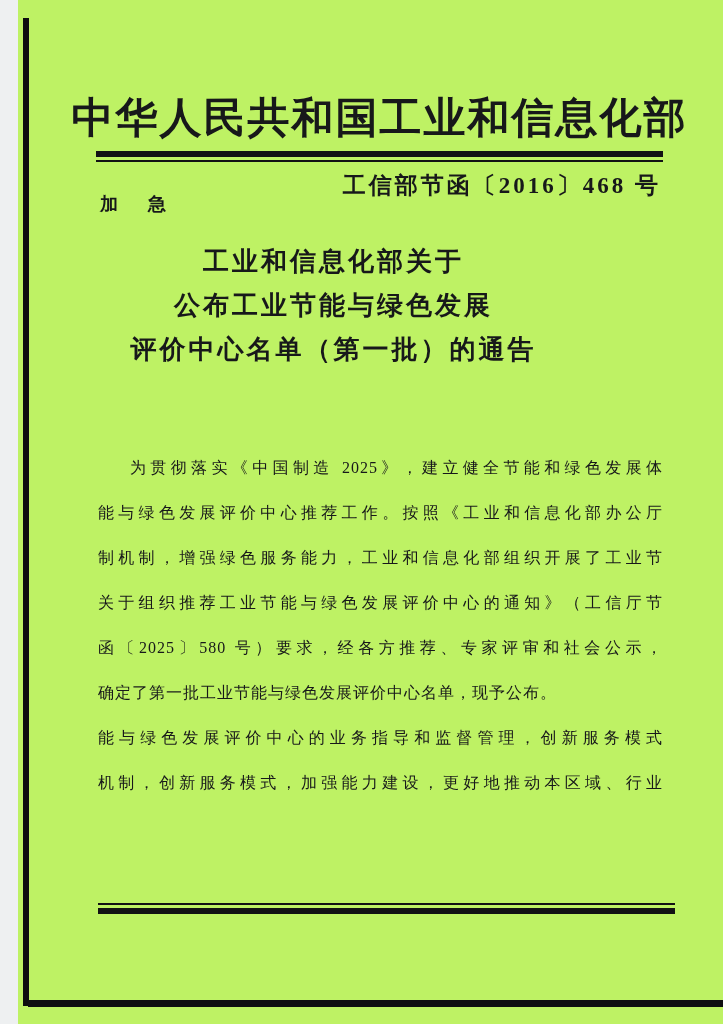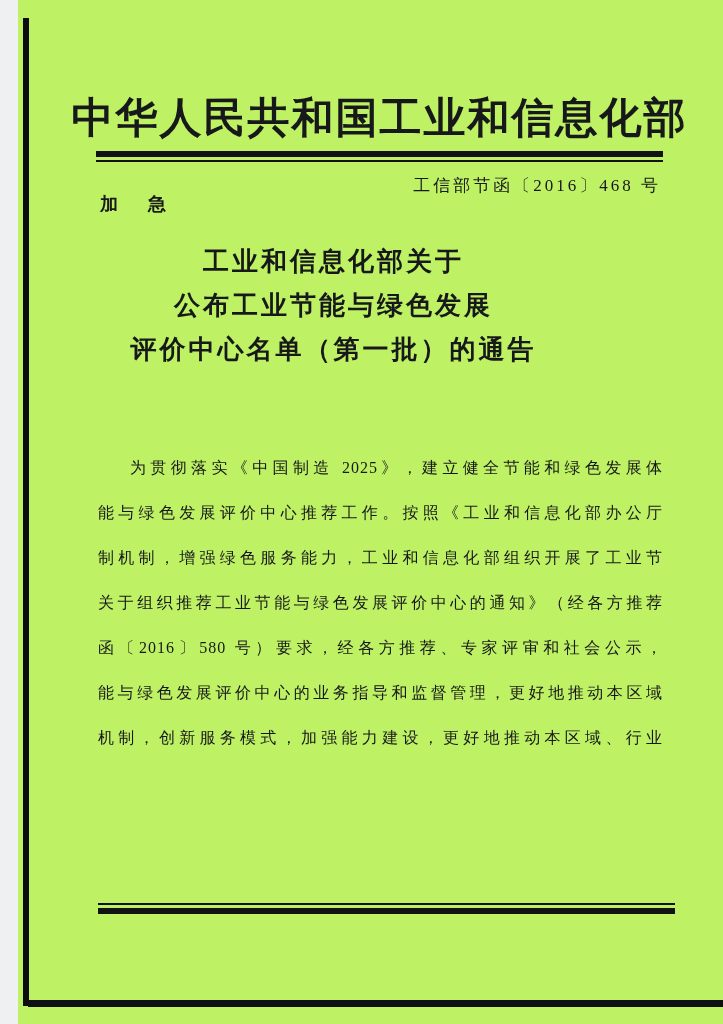--- a/index.html
+++ b/index.html
@@ -29,21 +29,21 @@
   }
   .header-rule { position: absolute; left: 78px; top: 151px; width: 567px; }
   .header-rule .thick { height: 6px; background: #121214; }
   .header-rule .thin  { height: 2px; background: #121214; margin-top: 3px; }
 
   .meta-row {
     position: absolute; left: 82px; top: 170px; width: 561px; height: 30px;
     display: flex; justify-content: space-between; align-items: center;
   }
   .urgency { font-size: 18px; font-weight: bold; letter-spacing: 6px; white-space: nowrap; margin-top: 38px; }
-  .doc-number { font-size: 17px; font-weight: normal; letter-spacing: 3px; white-space: nowrap; }
+  .doc-number { font-size: 23px; font-weight: bold; letter-spacing: 3px; white-space: nowrap; }
 
   .doc-title {
     position: absolute; top: 240px; left: 0; width: 631px;
     text-align: center; font-weight: bold;
     font-size: 26px; line-height: 44px; letter-spacing: 3px;
   }
   .doc-title .t-line { white-space: nowrap; }
 
   .body-text {
     position: absolute; top: 445px; left: 80px; width: 565px;
@@ -87,25 +87,26 @@
     <div class="t-line">工业和信息化部关于</div>
     <div class="t-line">公布工业节能与绿色发展</div>
     <div class="t-line">评价中心名单（第一批）的通告</div>
   </div>
 
   <div class="body-text">
     <div>
       <div class="line indent">为贯彻落实《中国制造 2025》，建立健全节能和绿色发展体</div>
       <div class="line">能与绿色发展评价中心推荐工作。按照《工业和信息化部办公厅</div>
       <div class="line">制机制，增强绿色服务能力，工业和信息化部组织开展了工业节</div>
-      <div class="line">关于组织推荐工业节能与绿色发展评价中心的通知》（经各方推荐</div>
-      <div class="line">函〔2016〕580 号）要求，经各方推荐、专家评审和社会公示，</div>
+      <div class="line">关于组织推荐工业节能与绿色发展评价中心的通知》（工信厅节</div>
+      <div class="line">函〔2025〕580 号）要求，经各方推荐、专家评审和社会公示，</div>
+      <div class="line natural">确定了第一批工业节能与绿色发展评价中心名单，现予公布。</div>
     </div>
     <div>
-      <div class="line">能与绿色发展评价中心的业务指导和监督管理，更好地推动本区域</div>
+      <div class="line">能与绿色发展评价中心的业务指导和监督管理，创新服务模式</div>
       <div class="line">机制，创新服务模式，加强能力建设，更好地推动本区域、行业</div>
     </div>
   </div>
 
   <div class="footer-rule">
     <div class="thin"></div>
     <div class="thick"></div>
   </div>
 
 </div>

